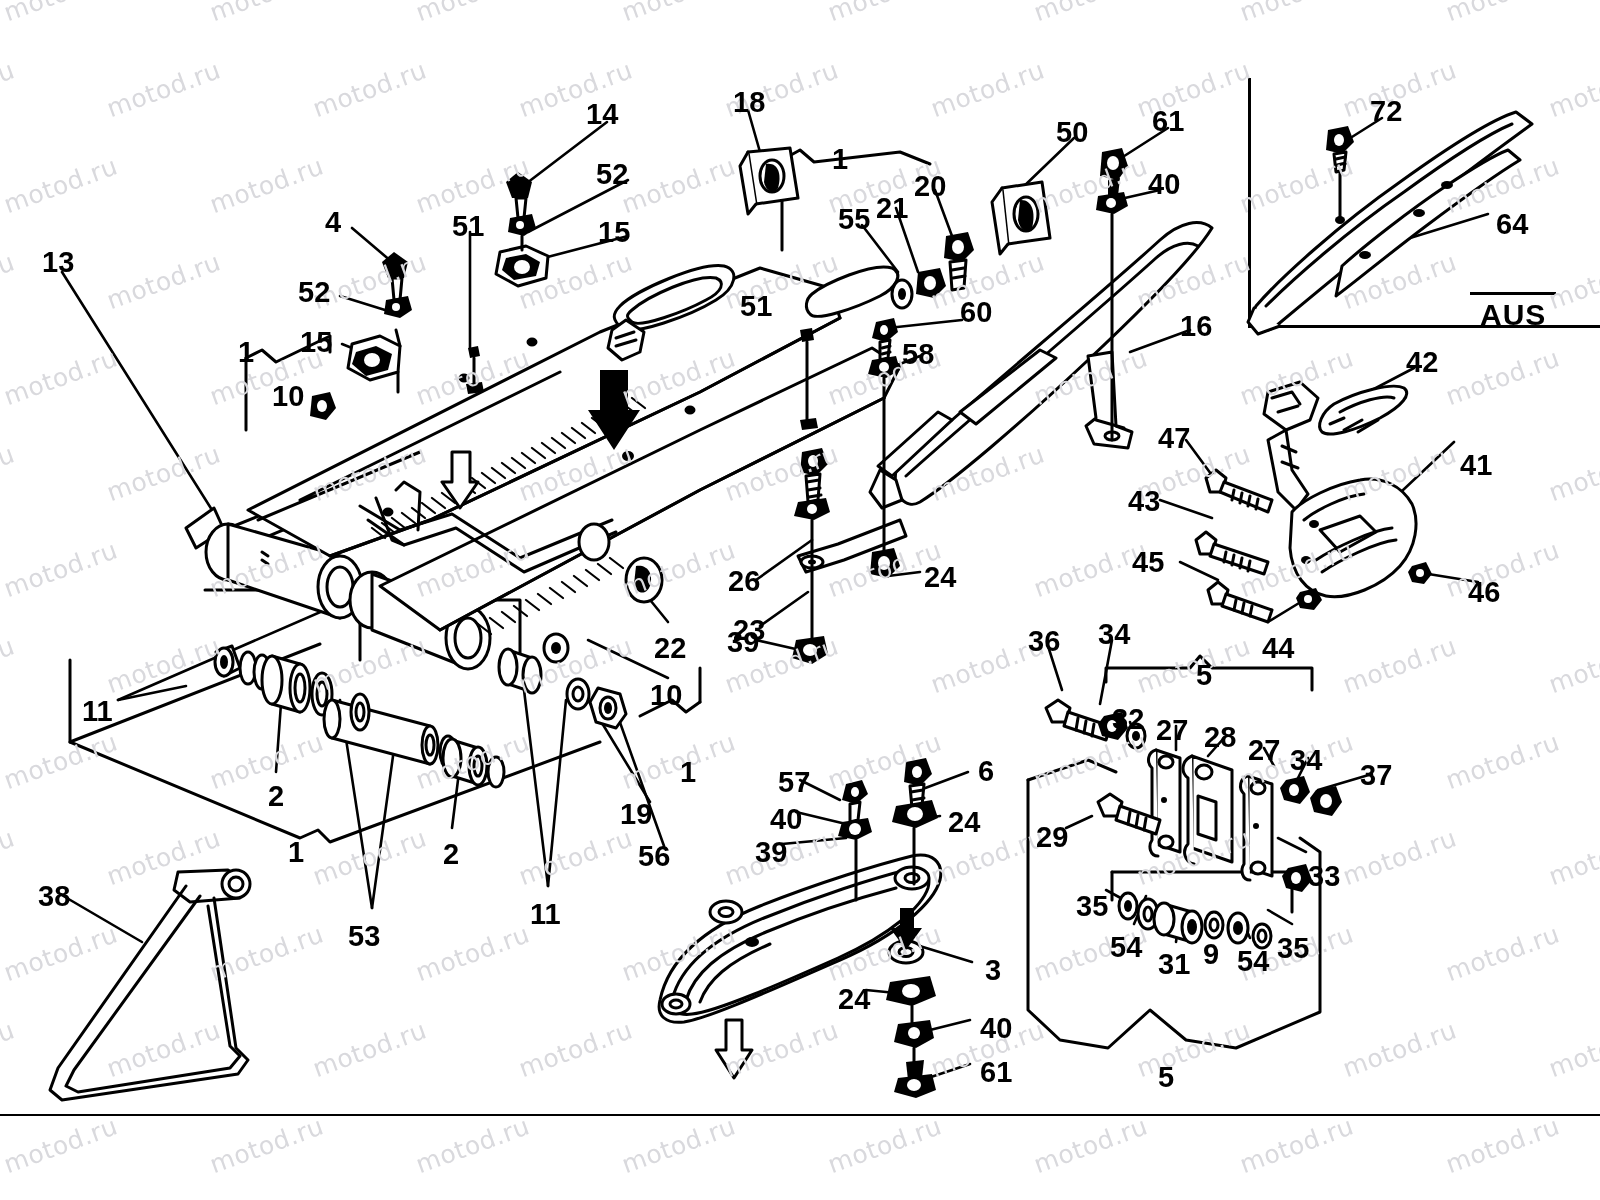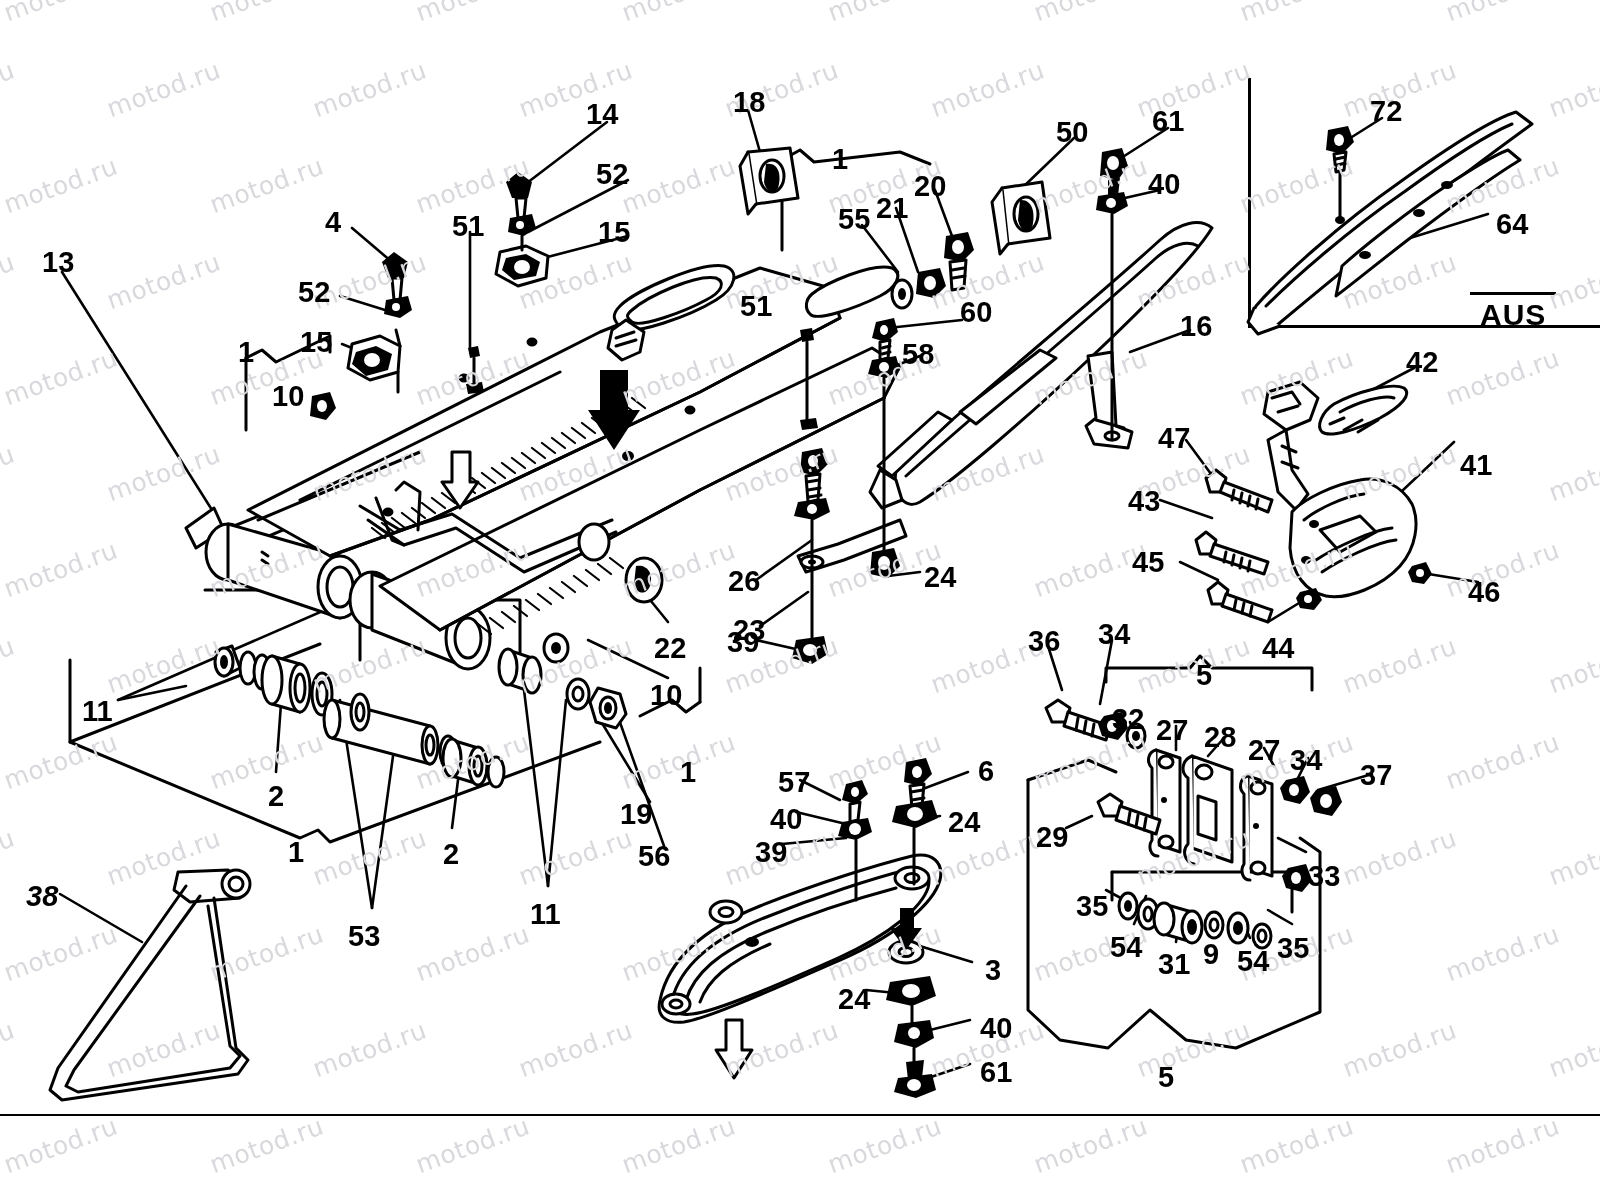--- a/index.html
+++ b/index.html
@@ -739,21 +739,21 @@
       <div class="lbl" style="left: 650px; top: 681px;">10</div>
       <div class="lbl" style="left: 680px; top: 758px;">1</div>
       <div class="lbl" style="left: 620px; top: 800px;">19</div>
       <div class="lbl" style="left: 638px; top: 842px;">56</div>
       <div class="lbl" style="left: 82px; top: 697px;">11</div>
       <div class="lbl" style="left: 268px; top: 782px;">2</div>
       <div class="lbl" style="left: 443px; top: 840px;">2</div>
       <div class="lbl" style="left: 288px; top: 838px;">1</div>
       <div class="lbl" style="left: 348px; top: 922px;">53</div>
       <div class="lbl" style="left: 530px; top: 900px;">11</div>
-      <div class="lbl" style="left: 26px; top: 882px; font-style: italic;">38</div>
+      <div class="lbl" style="left: 38px; top: 882px;">38</div>
       <div class="lbl" style="left: 778px; top: 768px;">57</div>
       <div class="lbl" style="left: 770px; top: 805px;">40</div>
       <div class="lbl" style="left: 755px; top: 838px;">39</div>
       <div class="lbl" style="left: 978px; top: 757px;">6</div>
       <div class="lbl" style="left: 948px; top: 808px;">24</div>
       <div class="lbl" style="left: 985px; top: 956px;">3</div>
       <div class="lbl" style="left: 838px; top: 985px;">24</div>
       <div class="lbl" style="left: 980px; top: 1014px;">40</div>
       <div class="lbl" style="left: 980px; top: 1058px;">61</div>
       <div class="lbl" style="left: 1406px; top: 348px;">42</div>

